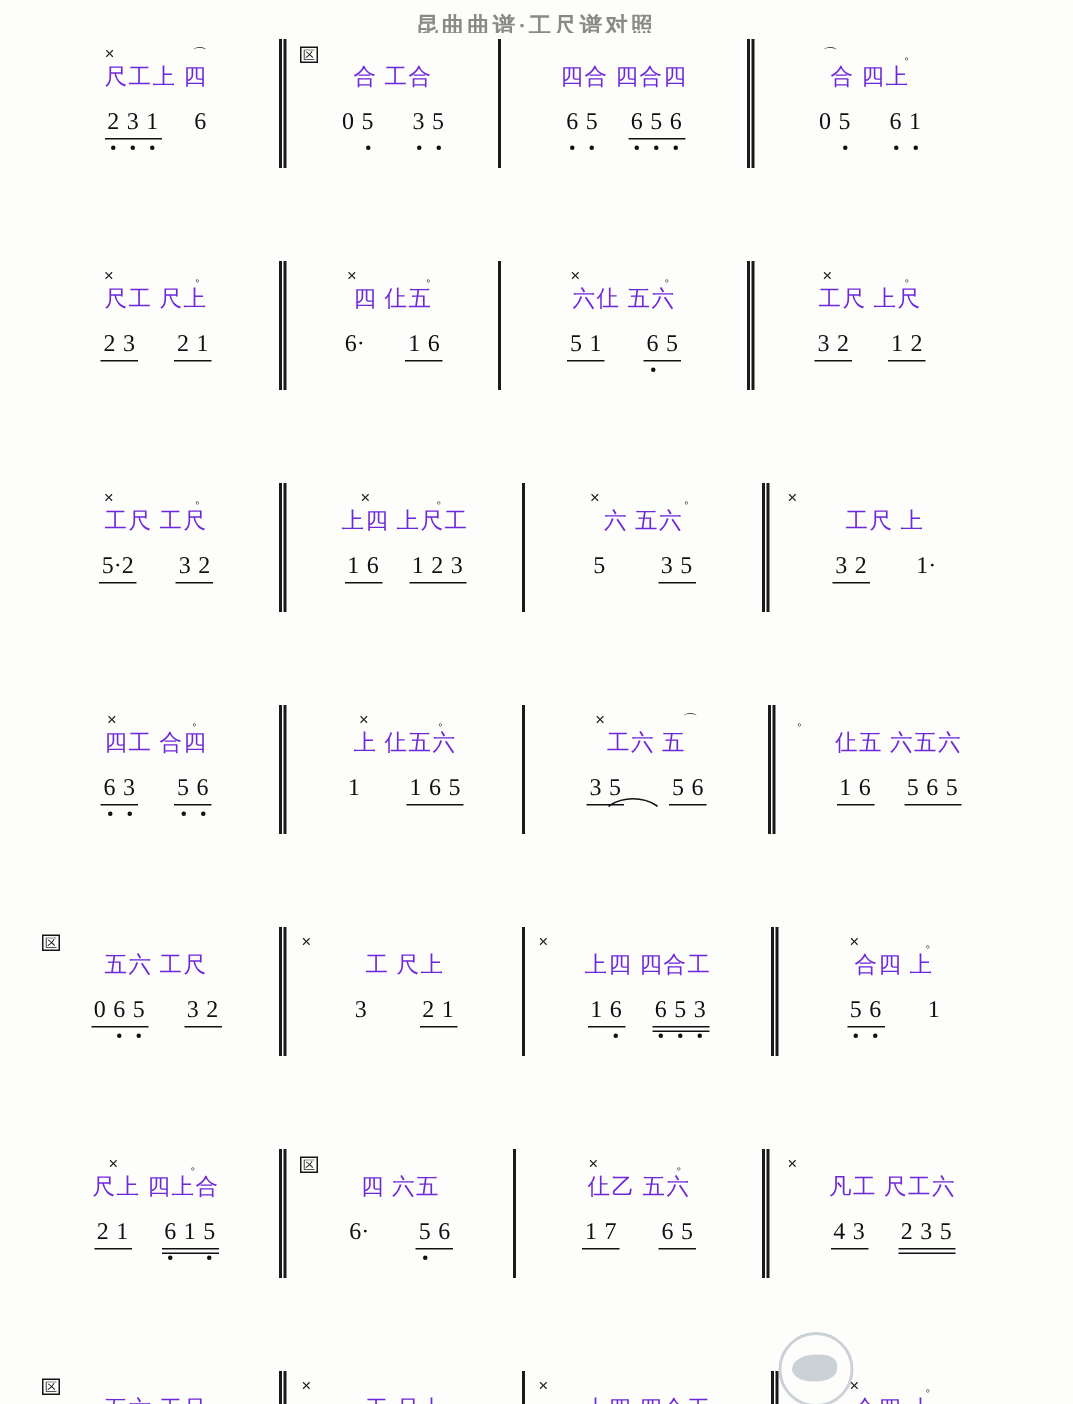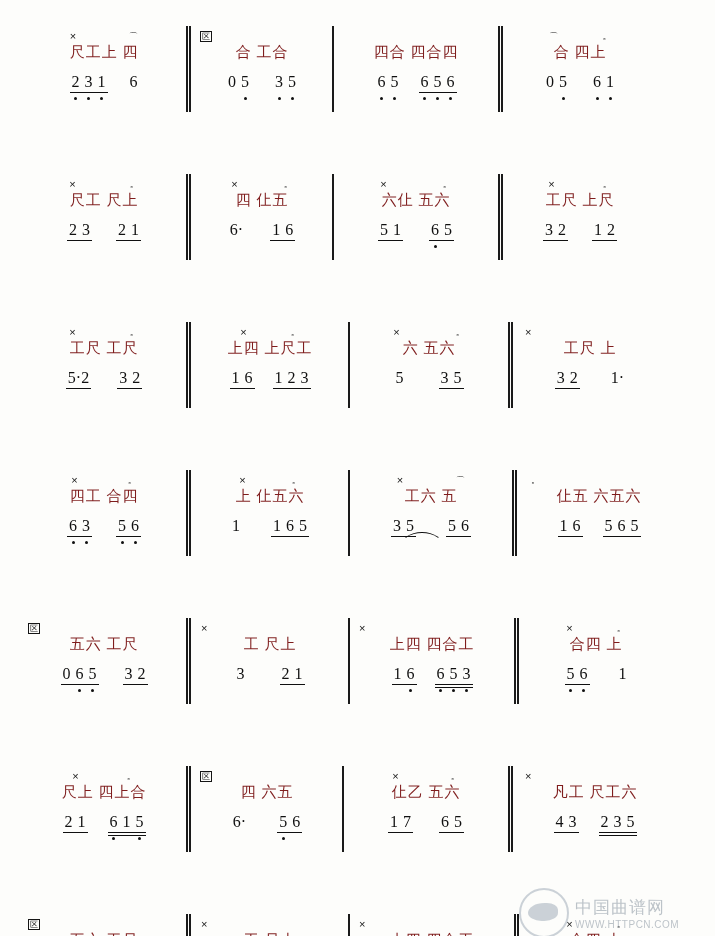--- a/index.html
+++ b/index.html
@@ -73,21 +73,21 @@
     flex-direction: column;
     align-items: center;
     justify-content: flex-start;
     box-sizing: border-box;
   }
   .gongche {
     font-size: 15px;
     line-height: 17px;
     letter-spacing: 1px;
     white-space: nowrap;
-    color: #7f1d1d;
+    color: #6d28d9;
     font-family: "Liberation Serif", serif;
     height: 18px;
     display: flex;
     align-items: center;
   }
   .marks {
     position: relative;
     height: 13px;
     width: 100%;
     display: flex;
@@ -224,20 +224,21 @@
     color: #7d8a97;
     letter-spacing: 0.5px;
     font-family: "Liberation Sans", sans-serif;
   }
 </style>
 </head>
 <body>
 
 <div class="page">
 
+  <div class="title">昆曲曲谱·工尺谱对照</div>
 
   <div class="system" style="margin-top:12px;">
     <div class="measure" style="width:152px;">
       <div class="col" style="width:100%;">
         <div class="marks" style="gap:52px;">
           <span class="mark">×</span>
           <span class="mark arc">⌒</span>
         </div>
         <div class="gongche">尺工上  四</div>
         <div class="numrow">
@@ -736,19 +737,15 @@
           <span class="mark circle">。</span>
         </div>
         <div class="gongche">合四   上</div>
 
       </div>
     </div>
   </div>
 
   <div class="watermark">
     <div class="wm-logo"></div>
-    <div class="wm-text">
-      <div class="wm-name">中国曲谱网</div>
-      <div class="wm-url">WWW.HTTPCN.COM</div>
-    </div>
   </div>
 
 </div>
 
 </body></html>

